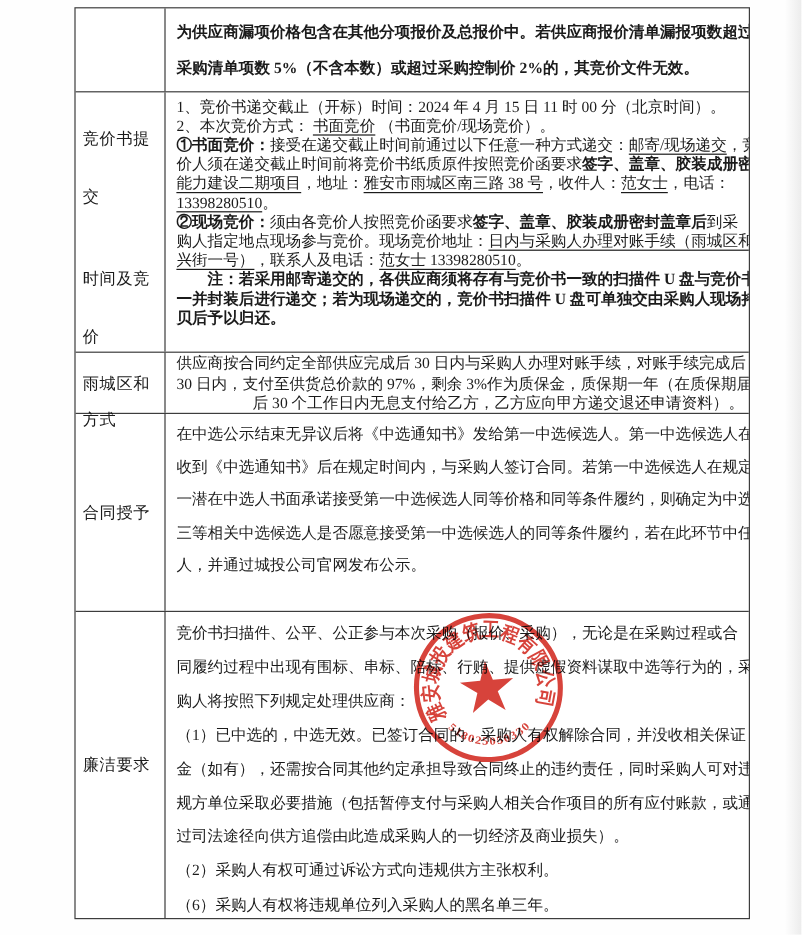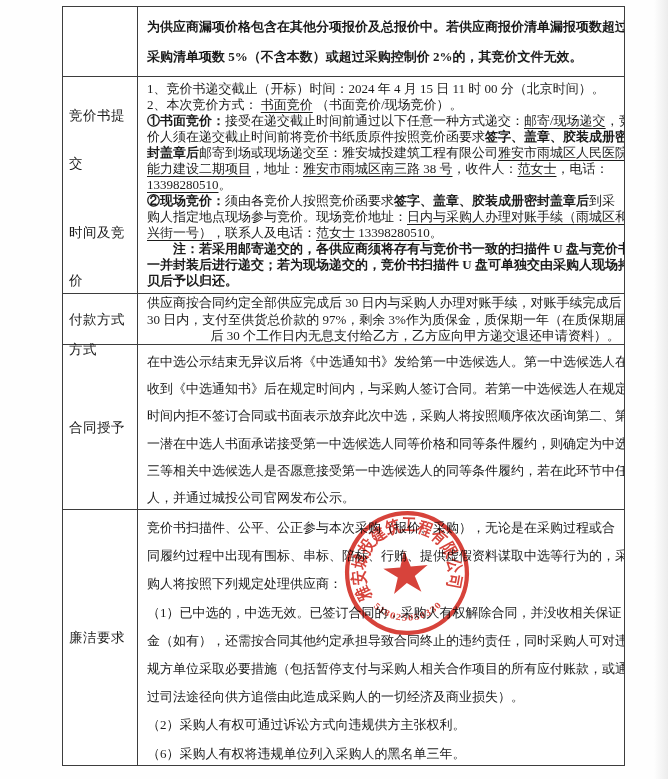--- a/index.html
+++ b/index.html
@@ -81,49 +81,47 @@
         <div class="cell-label">
           <div class="lbl-line">竞价书提交</div>
           <div class="lbl-line">时间及竞价</div>
           <div class="lbl-line">方式</div>
         </div>
         <div class="cell-content">
           <div class="line"><span class="">1、竞价书递交截止（开标）时间：2024 年 4 月 15 日 11 时 00 分（北京时间）。</span></div>
           <div class="line"><span class="">2、本次竞价方式： </span><span class="u">书面竞价</span><span class=""> （书面竞价/现场竞价）。</span></div>
           <div class="line"><span class="b ">①书面竞价：</span><span class="">接受在递交截止时间前通过以下任意一种方式递交：</span><span class="u">邮寄/现场递交</span><span class="">，竞</span></div>
           <div class="line"><span class="">价人须在递交截止时间前将竞价书纸质原件按照竞价函要求</span><span class="b ">签字、盖章、胶装成册密</span></div>
-          <div class="line"><span class="b ">封盖章后</span><span class="">邮寄到场或现场递交至：雅安城投建筑工程有限公司</span><span class="u">雅安市雨城区人民医院</span></div>
           <div class="line"><span class="u">能力建设二期项目</span><span class="">，地址：</span><span class="u">雅安市雨城区南三路 38 号</span><span class="">，收件人：</span><span class="u">范女士</span><span class="">，电话：</span></div>
           <div class="line"><span class="u">13398280510</span><span class="">。</span></div>
           <div class="line"><span class="b ">②现场竞价：</span><span class="">须由各竞价人按照竞价函要求</span><span class="b ">签字、盖章、胶装成册密封盖章后</span><span class="">到采</span></div>
           <div class="line"><span class="">购人指定地点现场参与竞价。现场竞价地址：</span><span class="u">日内与采购人办理对账手续（雨城区和</span></div>
           <div class="line"><span class="u">兴街一号）</span><span class="">，联系人及电话：</span><span class="u">范女士 13398280510</span><span class="">。</span></div>
           <div class="line"><span class="b ">　　注：若采用邮寄递交的，各供应商须将存有与竞价书一致的扫描件 U 盘与竞价书</span></div>
           <div class="line"><span class="b ">一并封装后进行递交；若为现场递交的，竞价书扫描件 U 盘可单独交由采购人现场拷</span></div>
           <div class="line"><span class="b ">贝后予以归还。</span></div>
         </div>
       </div>
       <div class="row">
         <div class="cell-label">
-          <div class="lbl-line">付款方式</div>
+          <div class="lbl-line">雨城区和</div>
         </div>
         <div class="cell-content">
           <div class="line"><span class="">供应商按合同约定全部供应完成后 30 日内与采购人办理对账手续，对账手续完成后</span></div>
           <div class="line"><span class="">30 日内，支付至供货总价款的 97%，剩余 3%作为质保金，质保期一年（在质保期届满</span></div>
           <div class="line"><span class="">后 30 个工作日内无息支付给乙方，乙方应向甲方递交退还申请资料）。</span></div>
         </div>
       </div>
       <div class="row">
         <div class="cell-label">
           <div class="lbl-line">合同授予</div>
         </div>
         <div class="cell-content">
           <div class="line"><span class="">在中选公示结束无异议后将《中选通知书》发给第一中选候选人。第一中选候选人在</span></div>
           <div class="line"><span class="">收到《中选通知书》后在规定时间内，与采购人签订合同。若第一中选候选人在规定</span></div>
-          <div class="line"><span class="">时间内拒不签订合同或书面表示放弃此次中选，采购人将按照顺序依次函询第二、第</span></div>
           <div class="line"><span class="">一潜在中选人书面承诺接受第一中选候选人同等价格和同等条件履约，则确定为中选</span></div>
           <div class="line"><span class="">三等相关中选候选人是否愿意接受第一中选候选人的同等条件履约，若在此环节中任</span></div>
           <div class="line"><span class="">人，并通过城投公司官网发布公示。</span></div>
         </div>
       </div>
       <div class="row">
         <div class="cell-label">
           <div class="lbl-line">廉洁要求</div>
         </div>
         <div class="cell-content">

